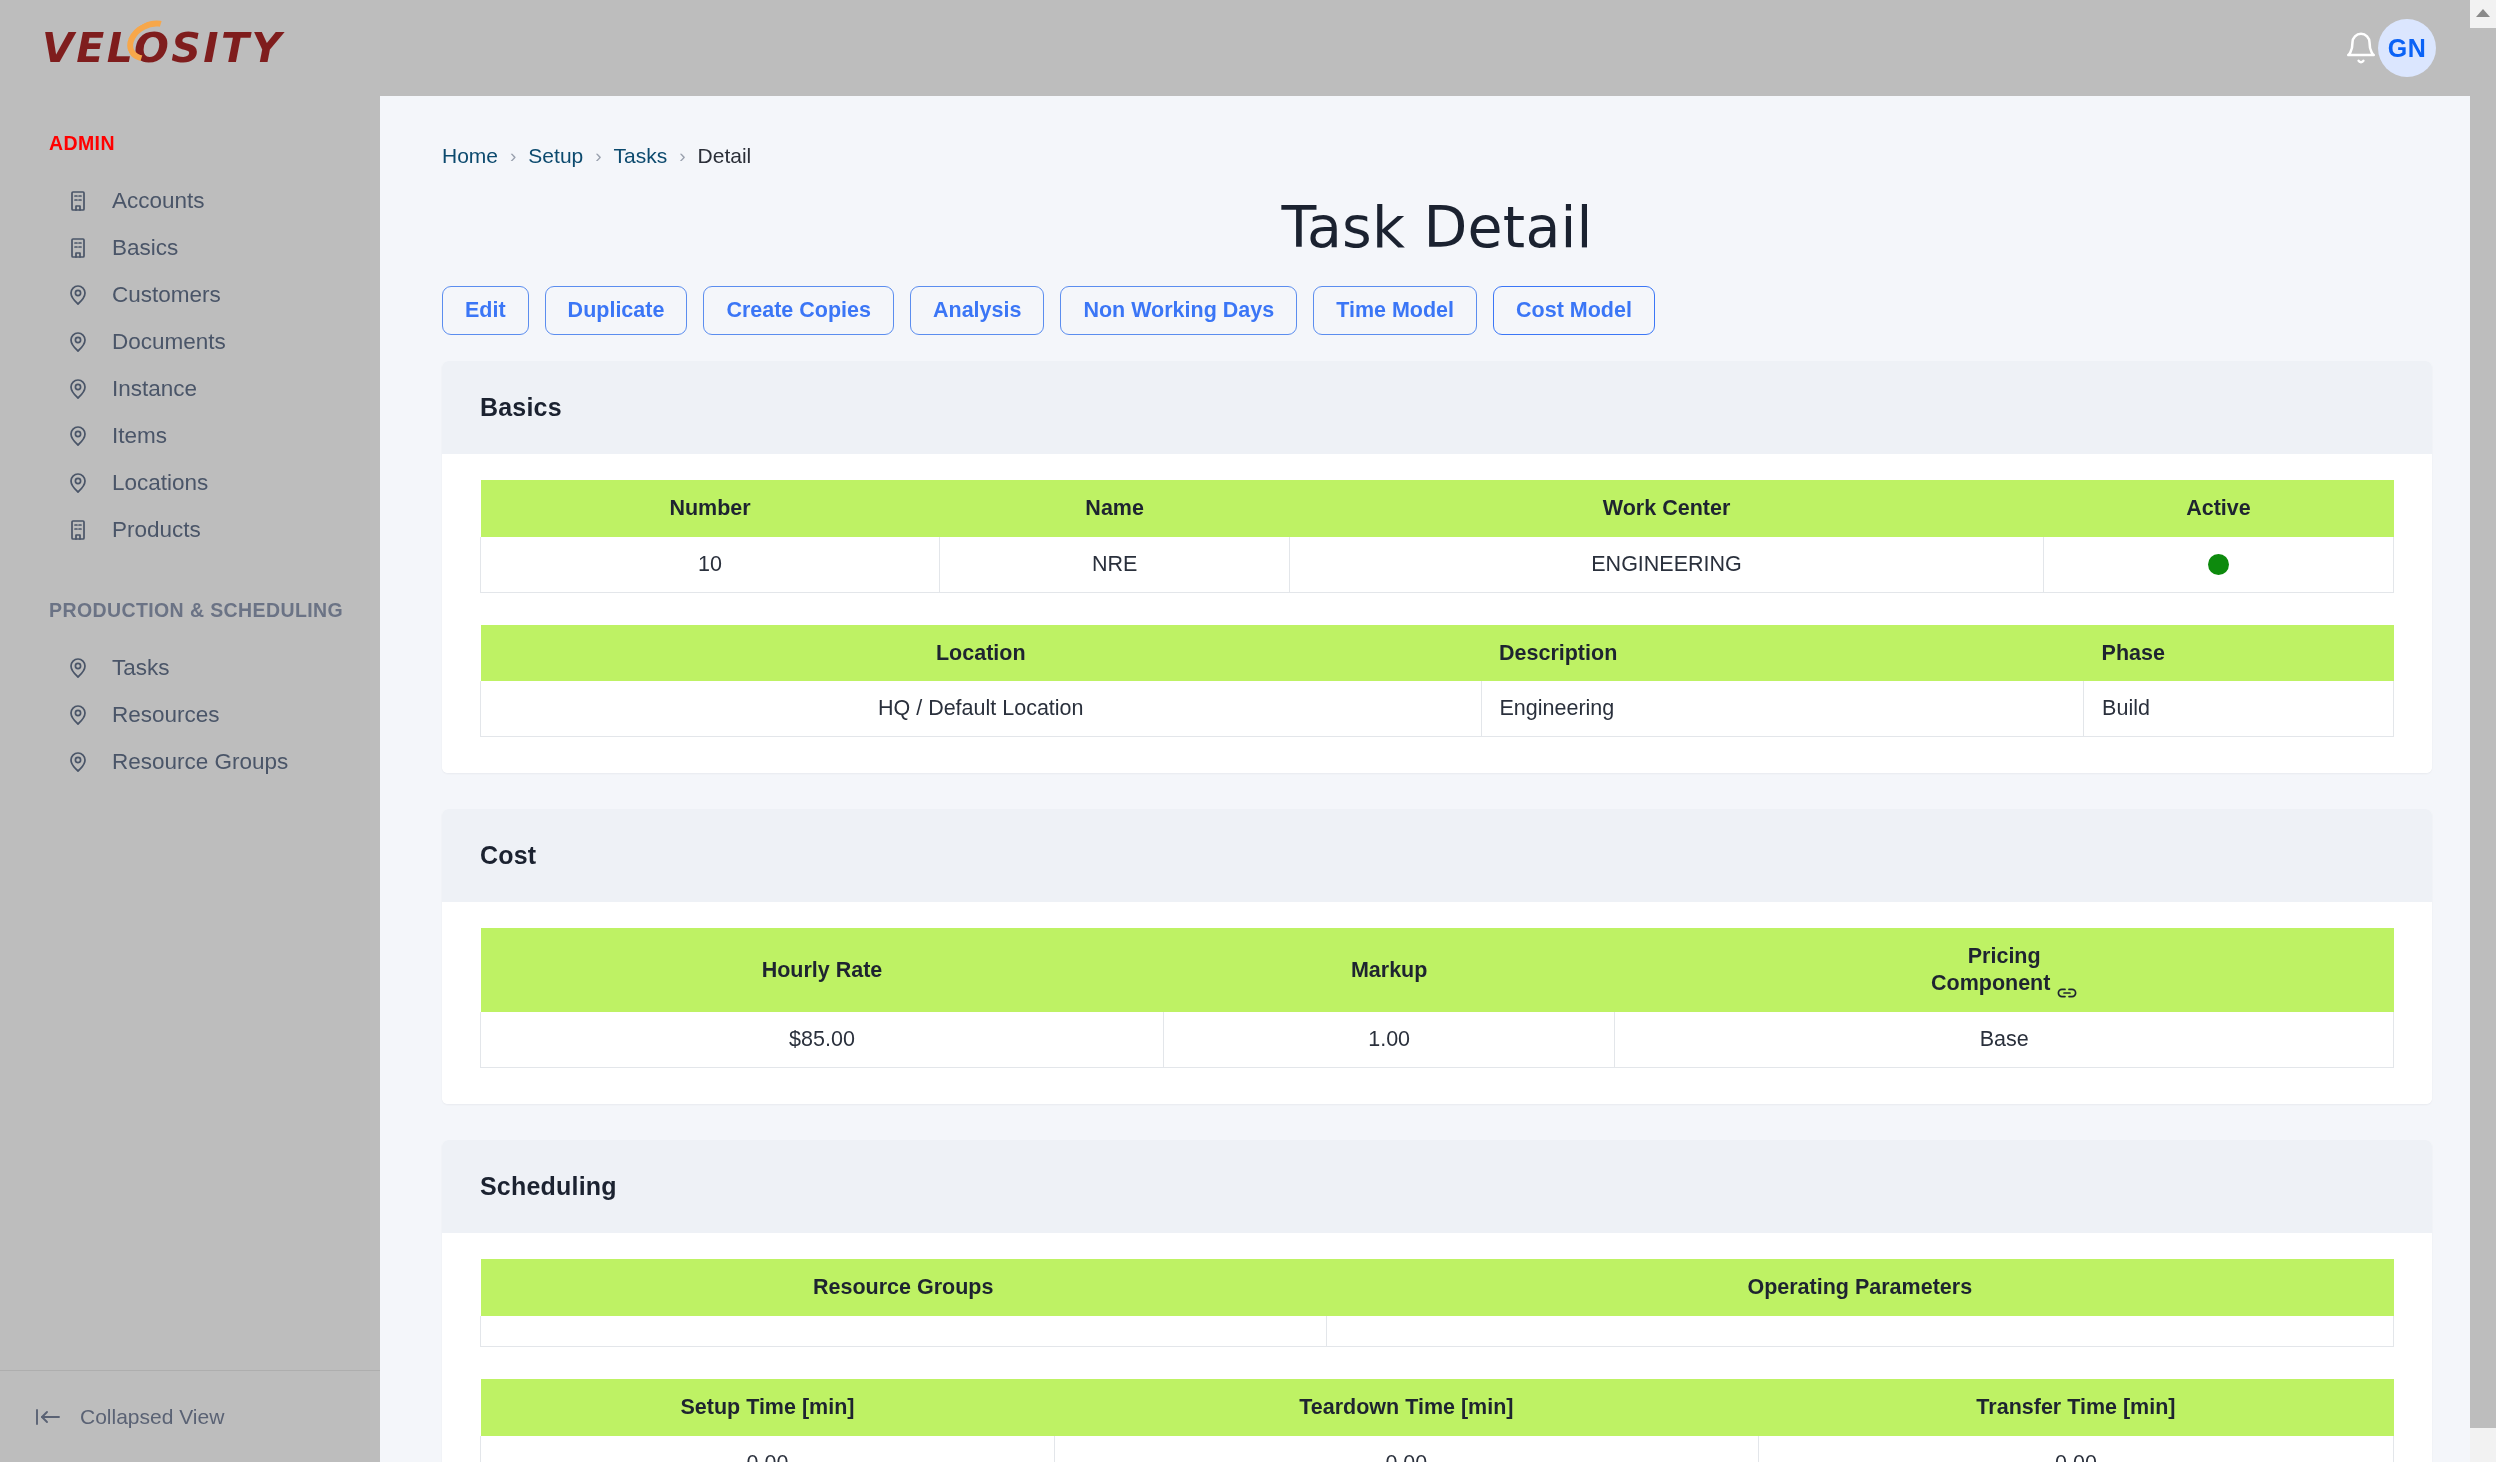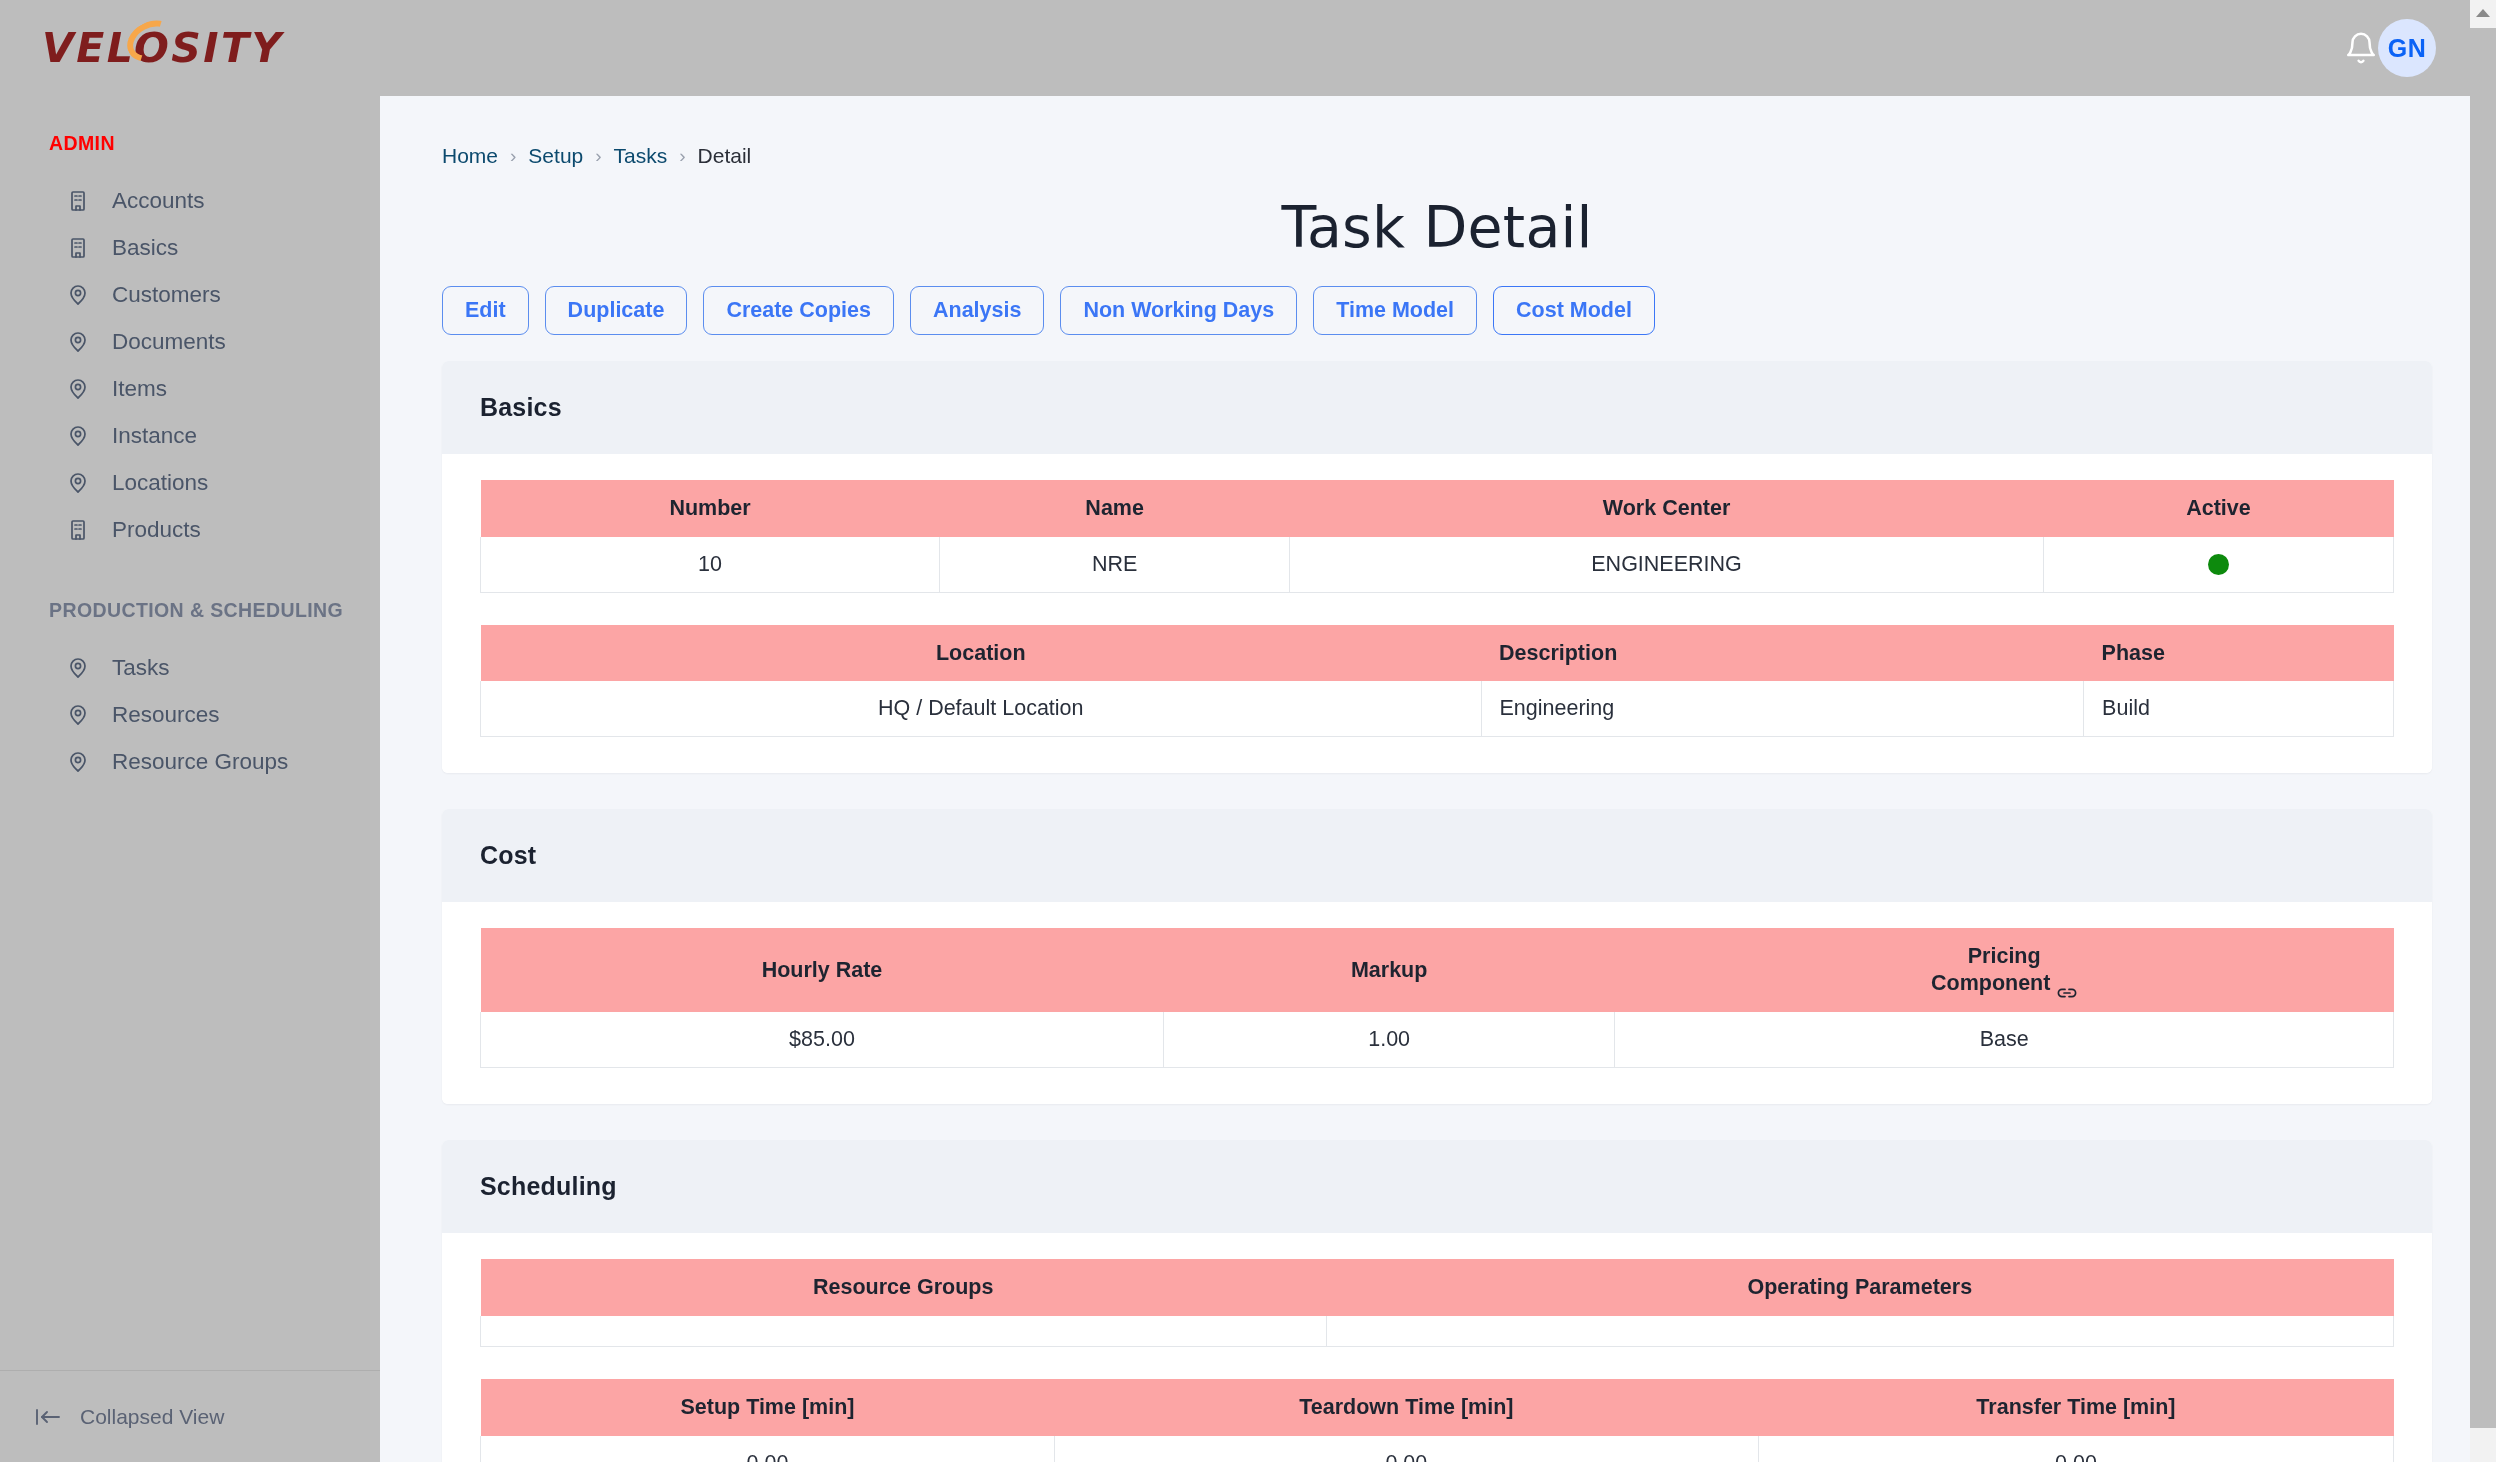--- a/index.html
+++ b/index.html
@@ -128,21 +128,21 @@
   }
   .card-head h2 {
     font-size: 25px; font-weight: bold; color: #1b2230;
     letter-spacing: .2px;
   }
   .card-body { padding: 26px 38px 36px 38px; background: #fff; }
 
   table.grid { width: 100%; border-collapse: collapse; table-layout: fixed; }
   table.grid + table.grid { margin-top: 32px; }
   table.grid th {
-    background: #fca5a5; color: #1e2430;
+    background: #bef264; color: #1e2430;
     font-size: 21.5px; font-weight: bold;
     padding: 15px 18px; text-align: center;
     border: none;
     line-height: 1.25;
   }
   table.grid th.l { text-align: left; }
   table.grid td {
     background: #fff; color: #2a303c;
     font-size: 21.5px; padding: 15px 18px;
     text-align: center;
@@ -241,31 +241,31 @@
           <span>Documents</span>
         </div>
 
         <div class="side-item">
           <span class="ico">
             <svg viewBox="0 0 24 24" fill="none" stroke="#4a5568" stroke-width="1.7" stroke-linecap="round" stroke-linejoin="round">
                 <path d="M12 21s7-6.2 7-11a7 7 0 1 0-14 0c0 4.8 7 11 7 11z"></path>
                 <circle cx="12" cy="10" r="2.6"></circle>
               </svg>
           </span>
+          <span>Instance</span>
+        </div>
+
+        <div class="side-item">
+          <span class="ico">
+            <svg viewBox="0 0 24 24" fill="none" stroke="#4a5568" stroke-width="1.7" stroke-linecap="round" stroke-linejoin="round">
+                <path d="M12 21s7-6.2 7-11a7 7 0 1 0-14 0c0 4.8 7 11 7 11z"></path>
+                <circle cx="12" cy="10" r="2.6"></circle>
+              </svg>
+          </span>
           <span>Items</span>
-        </div>
-
-        <div class="side-item">
-          <span class="ico">
-            <svg viewBox="0 0 24 24" fill="none" stroke="#4a5568" stroke-width="1.7" stroke-linecap="round" stroke-linejoin="round">
-                <path d="M12 21s7-6.2 7-11a7 7 0 1 0-14 0c0 4.8 7 11 7 11z"></path>
-                <circle cx="12" cy="10" r="2.6"></circle>
-              </svg>
-          </span>
-          <span>Instance</span>
         </div>
 
         <div class="side-item">
           <span class="ico">
             <svg viewBox="0 0 24 24" fill="none" stroke="#4a5568" stroke-width="1.7" stroke-linecap="round" stroke-linejoin="round">
                 <path d="M12 21s7-6.2 7-11a7 7 0 1 0-14 0c0 4.8 7 11 7 11z"></path>
                 <circle cx="12" cy="10" r="2.6"></circle>
               </svg>
           </span>
           <span>Locations</span>

